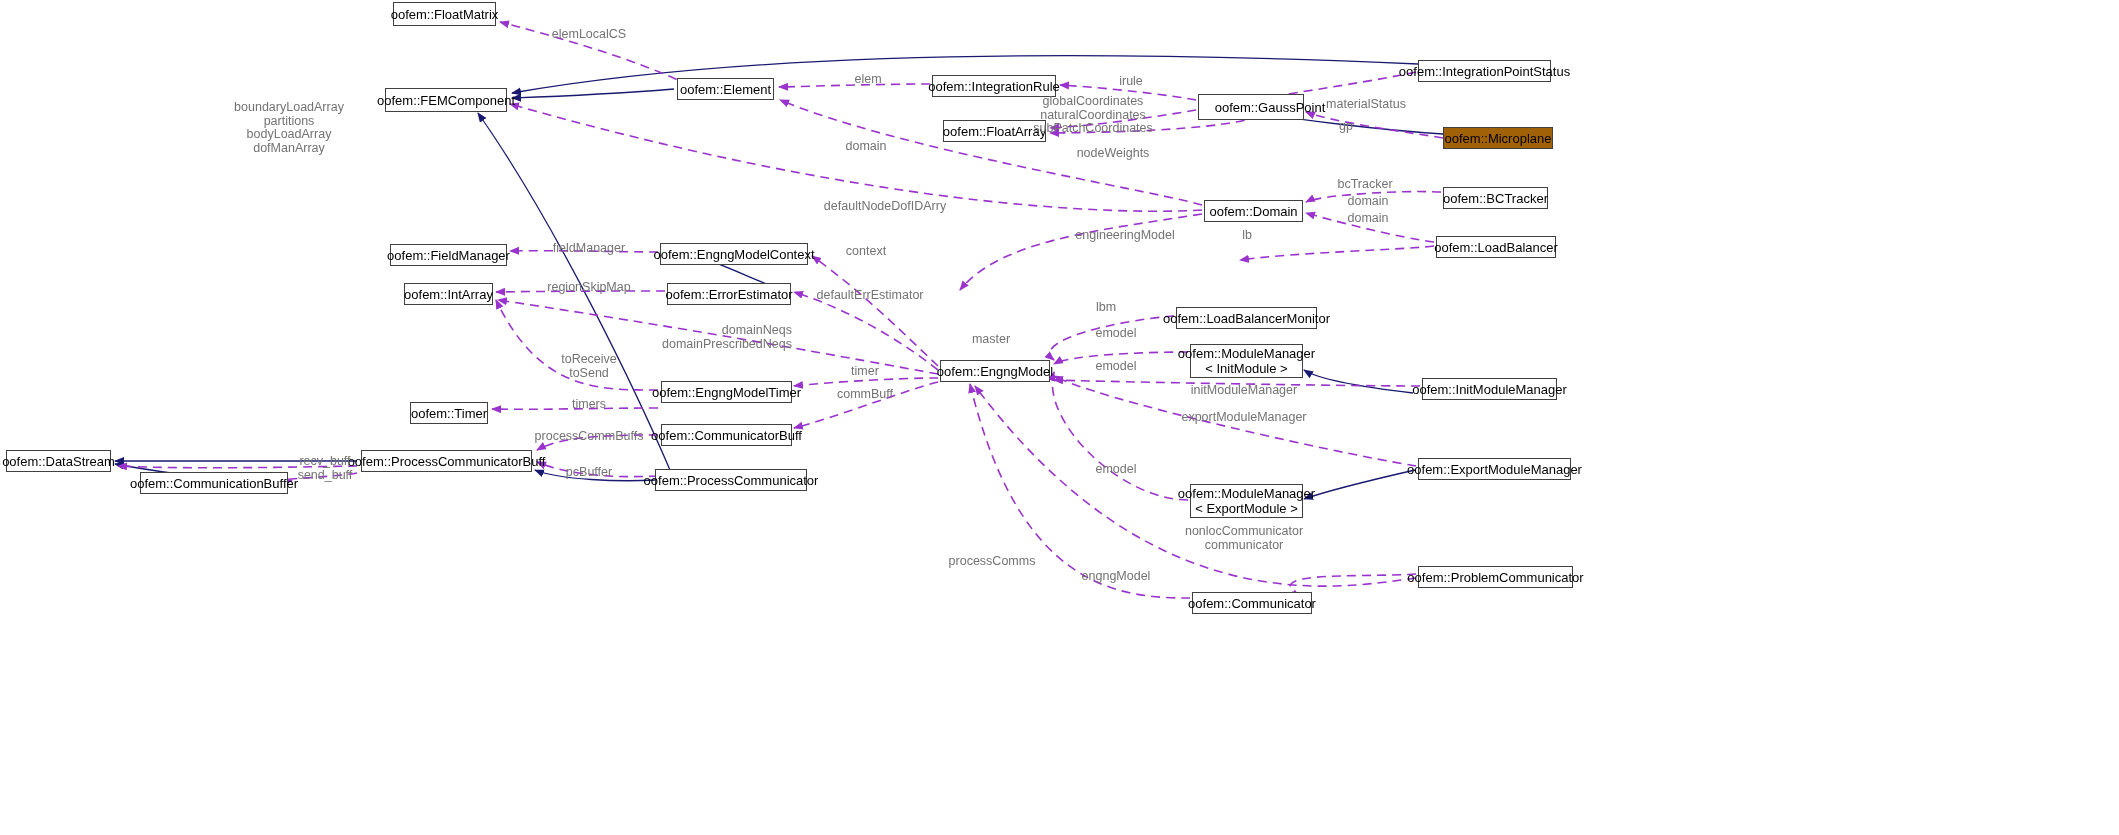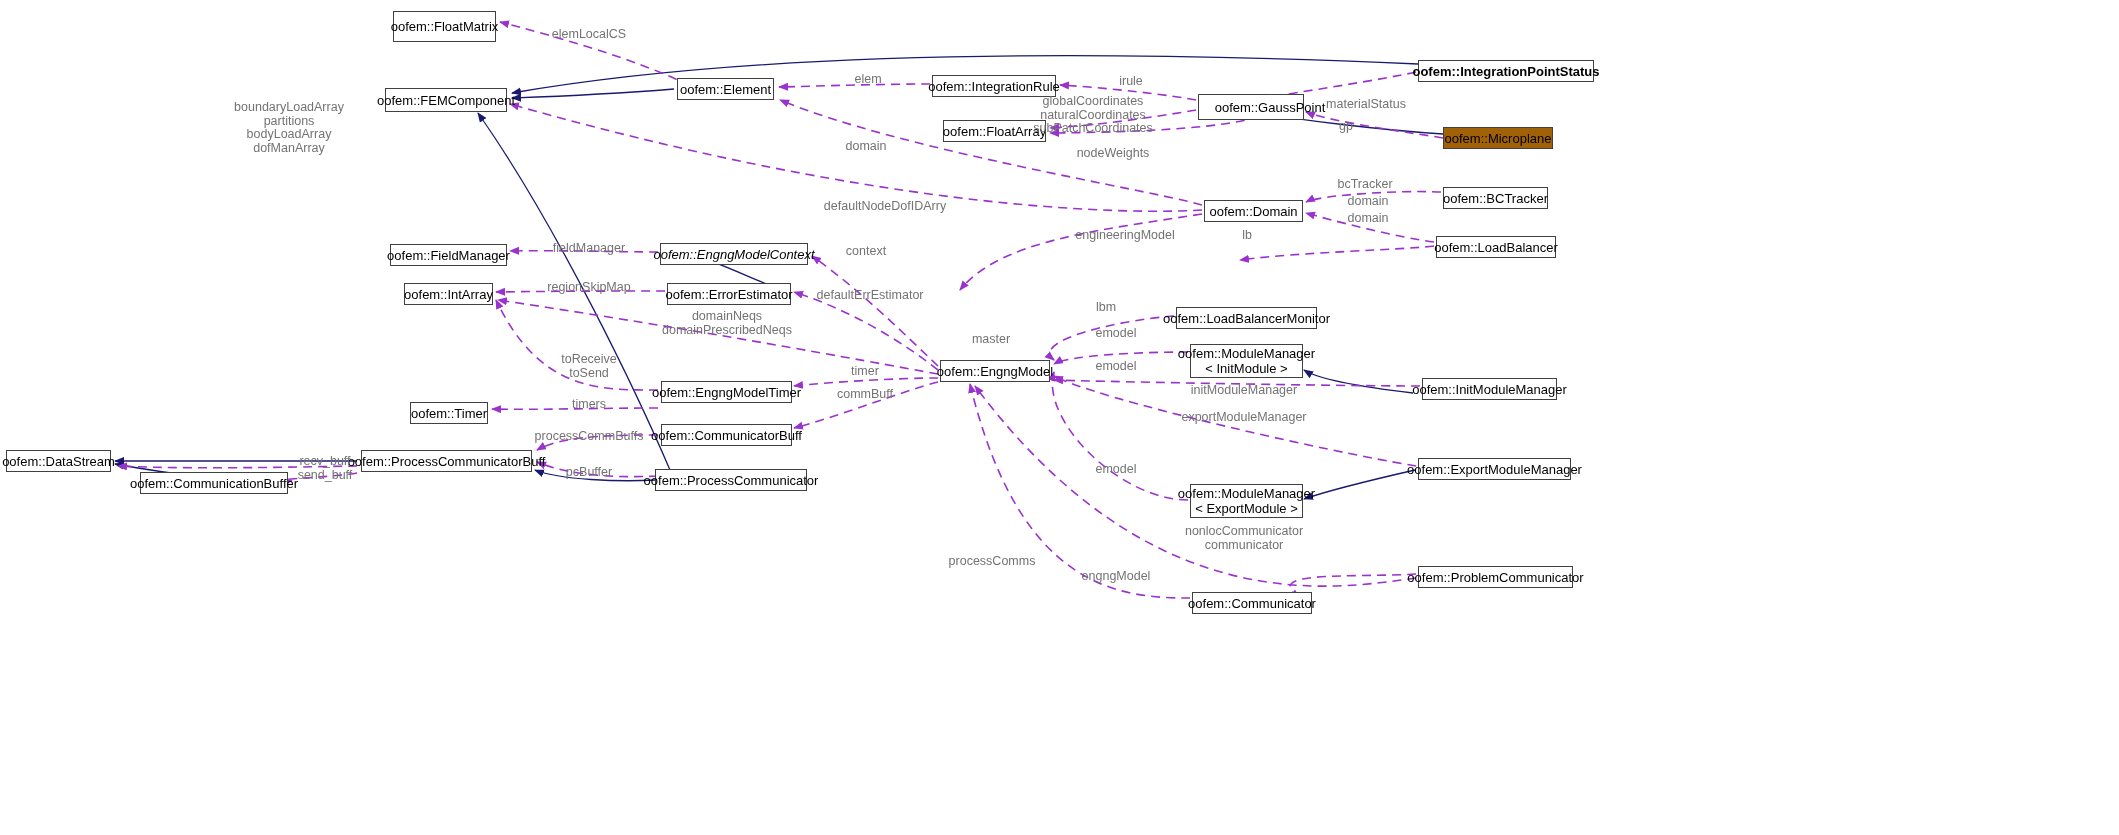--- a/index.html
+++ b/index.html
@@ -73,34 +73,34 @@
       <path d="M658,435 C600,435 560,437 537,450"></path>
       <path d="M658,476 C620,478 570,476 537,462"></path>
       <path d="M357,466 C340,466 200,470 118,466"></path>
       <path d="M357,473 C330,478 220,482 292,481"></path>
       <path d="M1190,598 C1120,598 1020,590 970,384"></path>
       <path d="M1416,574 C1350,578 1260,570 1300,598"></path>
       <path d="M1416,578 C1330,590 1150,620 975,386"></path>
     </g>
   </svg>
 
-  <div class="node" style="left:393px;top:11px;width:103px;height:31px;">oofem::FloatMatrix</div>
+  <div class="node" style="left:393px;top:2px;width:103px;height:24px;">oofem::FloatMatrix</div>
   <div class="node" style="left:385px;top:88px;width:122px;height:24px;">oofem::FEMComponent</div>
   <div class="node" style="left:677px;top:78px;width:97px;height:22px;">oofem::Element</div>
   <div class="node" style="left:932px;top:75px;width:124px;height:22px;">oofem::IntegrationRule</div>
   <div class="node" style="left:943px;top:120px;width:103px;height:22px;">oofem::FloatArray</div>
   <div class="node" style="left:1198px;top:94px;width:106px;height:26px;padding-left:44px;">oofem::GaussPoint</div>
-  <div class="node" style="left:1418px;top:60px;width:176px;height:22px;font-weight:bold;">oofem::IntegrationPointStatus</div>
+  <div class="node" style="left:1418px;top:60px;width:133px;height:22px;">oofem::IntegrationPointStatus</div>
   <div class="node shaded" style="left:1443px;top:127px;width:110px;height:22px;">oofem::Microplane</div>
   <div class="node" style="left:1204px;top:200px;width:99px;height:22px;">oofem::Domain</div>
   <div class="node" style="left:1443px;top:187px;width:105px;height:22px;">oofem::BCTracker</div>
   <div class="node" style="left:1436px;top:236px;width:120px;height:22px;">oofem::LoadBalancer</div>
   <div class="node" style="left:390px;top:244px;width:117px;height:22px;">oofem::FieldManager</div>
   <div class="node" style="left:404px;top:283px;width:89px;height:22px;">oofem::IntArray</div>
-  <div class="node" style="left:660px;top:243px;width:148px;height:22px;font-style:italic;">oofem::EngngModelContext</div>
+  <div class="node" style="left:660px;top:243px;width:148px;height:22px;">oofem::EngngModelContext</div>
   <div class="node" style="left:667px;top:283px;width:124px;height:22px;">oofem::ErrorEstimator</div>
   <div class="node" style="left:1176px;top:307px;width:141px;height:22px;">oofem::LoadBalancerMonitor</div>
   <div class="node" style="left:1190px;top:344px;width:113px;height:34px;">oofem::ModuleManager
 &lt; InitModule &gt;</div>
   <div class="node" style="left:940px;top:360px;width:110px;height:22px;">oofem::EngngModel</div>
   <div class="node" style="left:1422px;top:378px;width:135px;height:22px;">oofem::InitModuleManager</div>
   <div class="node" style="left:661px;top:381px;width:131px;height:22px;">oofem::EngngModelTimer</div>
   <div class="node" style="left:410px;top:402px;width:78px;height:22px;">oofem::Timer</div>
   <div class="node" style="left:661px;top:424px;width:131px;height:22px;">oofem::CommunicatorBuff</div>
   <div class="node" style="left:6px;top:450px;width:105px;height:22px;">oofem::DataStream</div>
@@ -131,21 +131,21 @@
   <div class="elabel" style="left:1368px;top:195px;">domain</div>
   <div class="elabel" style="left:1368px;top:212px;">domain</div>
   <div class="elabel" style="left:885px;top:200px;">defaultNodeDofIDArry</div>
   <div class="elabel" style="left:1125px;top:229px;">engineeringModel</div>
   <div class="elabel" style="left:1247px;top:229px;">lb</div>
   <div class="elabel" style="left:589px;top:242px;">fieldManager</div>
   <div class="elabel" style="left:866px;top:245px;">context</div>
   <div class="elabel" style="left:589px;top:281px;">regionSkipMap</div>
   <div class="elabel" style="left:870px;top:289px;">defaultErrEstimator</div>
   <div class="elabel" style="left:1106px;top:301px;">lbm</div>
-  <div class="elabel" style="left:727px;top:310px;">domainNeqs
+  <div class="elabel" style="left:727px;top:324px;text-align:right;">domainNeqs
 domainPrescribedNeqs</div>
   <div class="elabel" style="left:1116px;top:327px;">emodel</div>
   <div class="elabel" style="left:991px;top:333px;">master</div>
   <div class="elabel" style="left:1116px;top:360px;">emodel</div>
   <div class="elabel" style="left:589px;top:353px;">toReceive
 toSend</div>
   <div class="elabel" style="left:865px;top:365px;">timer</div>
   <div class="elabel" style="left:1244px;top:384px;">initModuleManager</div>
   <div class="elabel" style="left:865px;top:388px;">commBuff</div>
   <div class="elabel" style="left:589px;top:398px;">timers</div>

